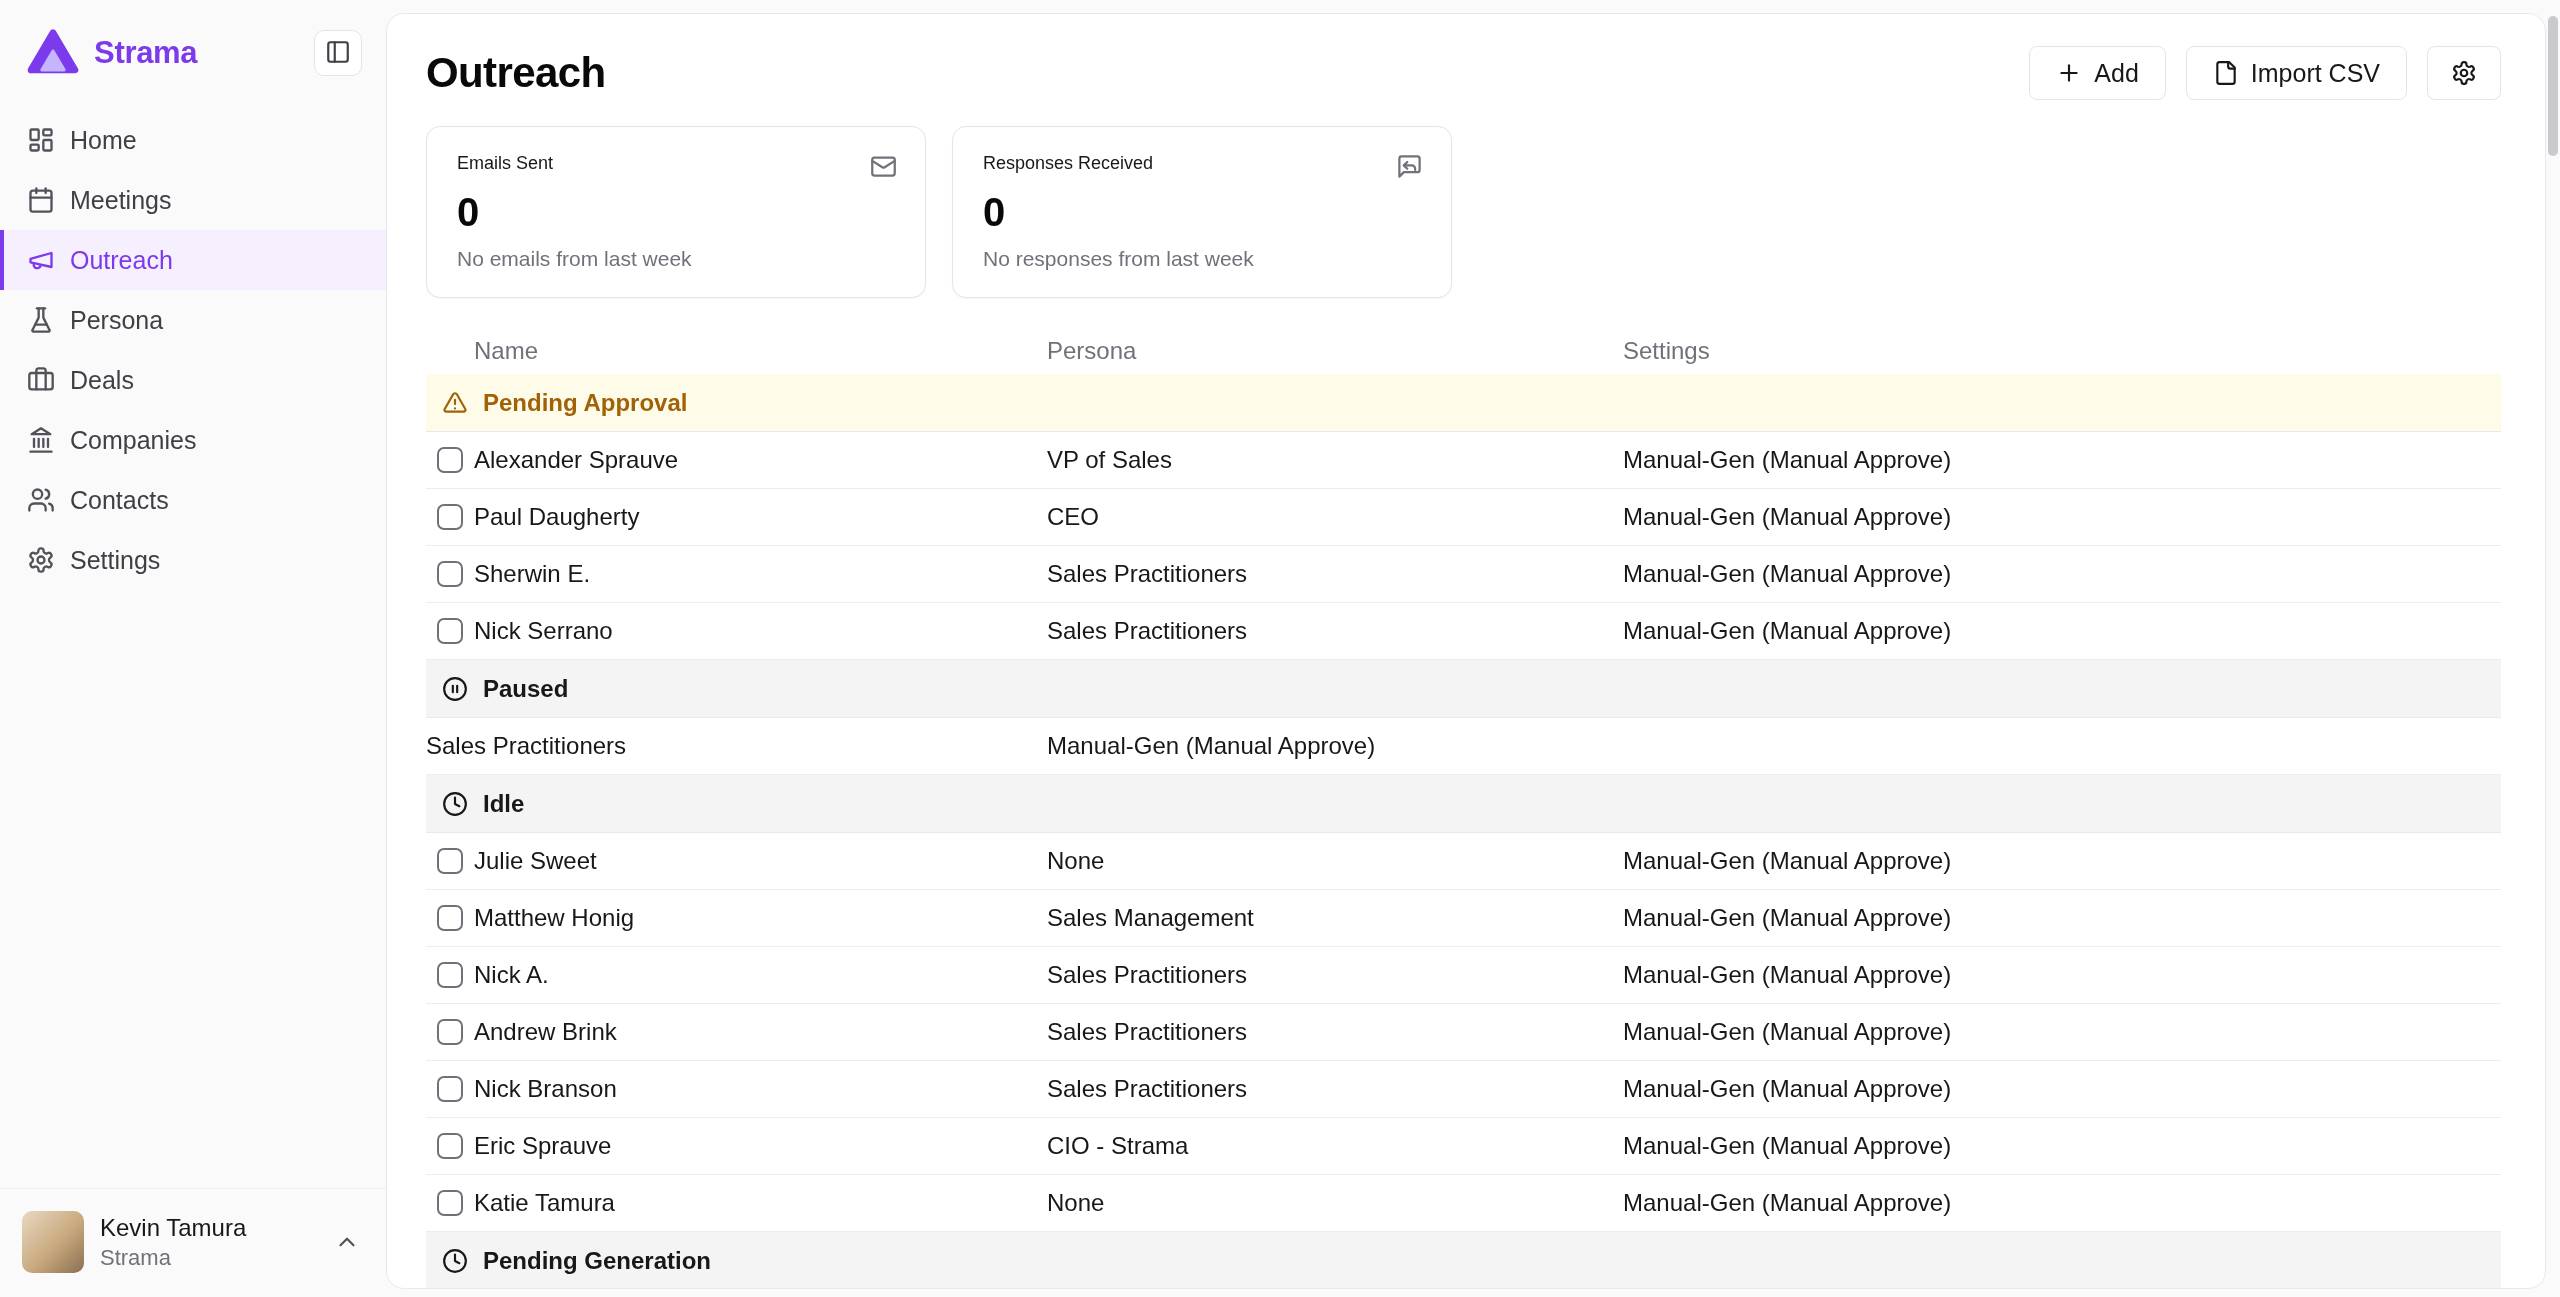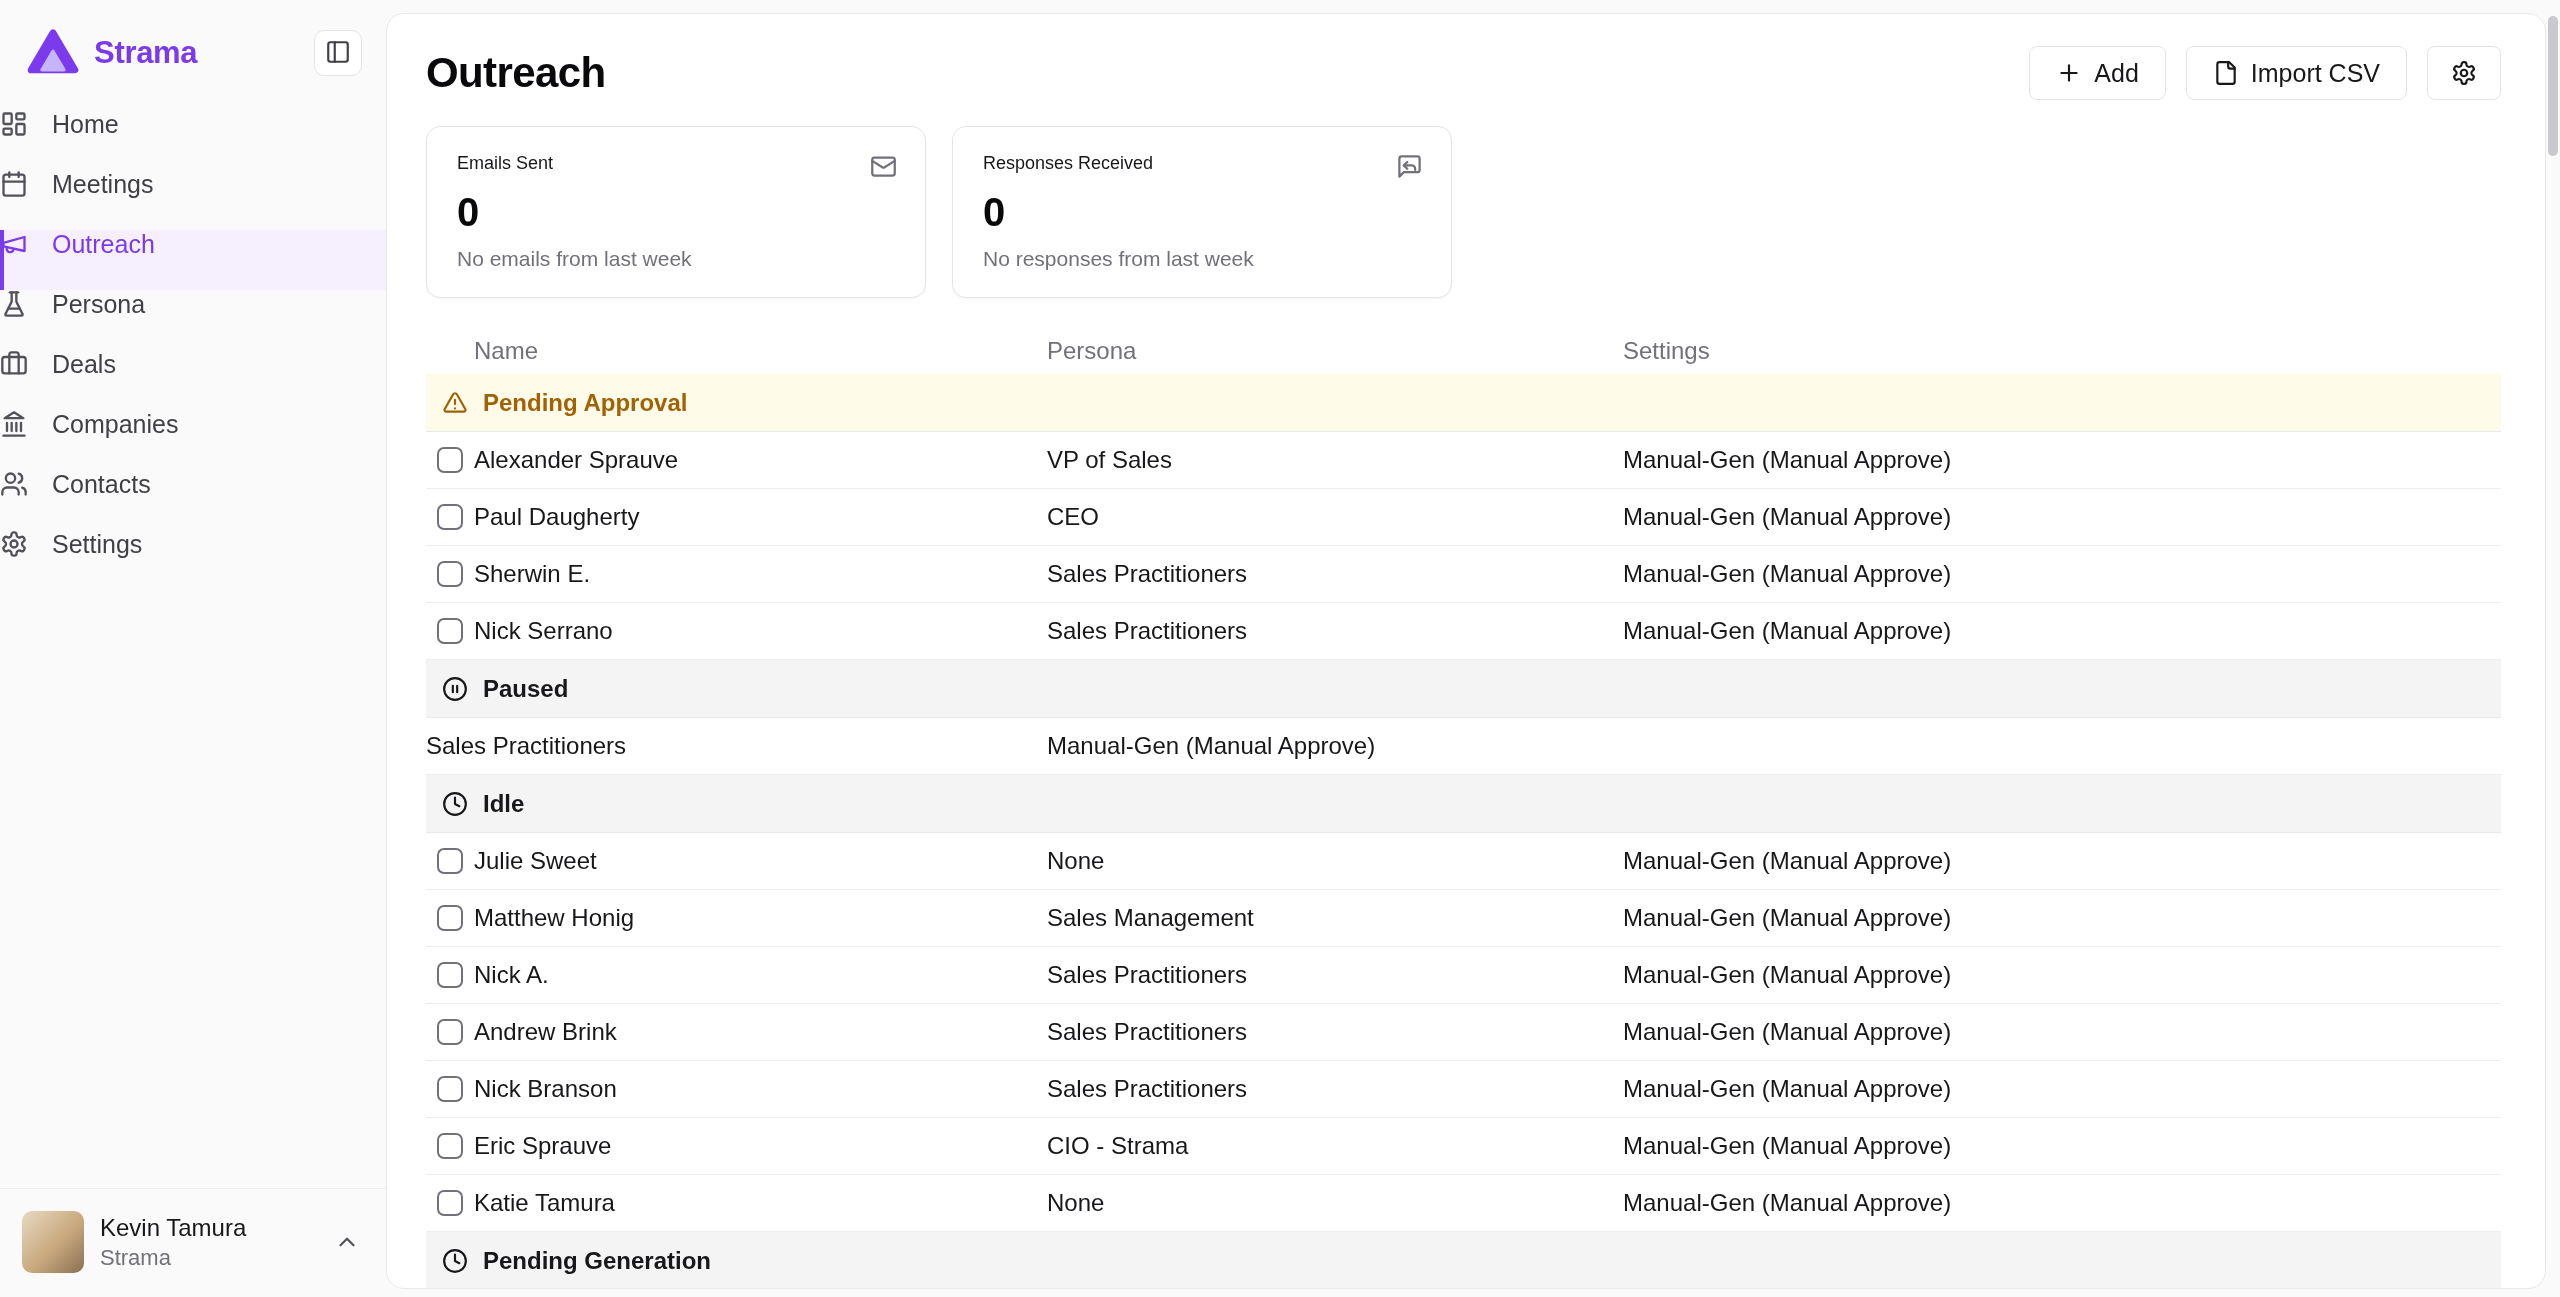--- a/index.html
+++ b/index.html
@@ -25,22 +25,22 @@
   .logo-text { font-size:31px; font-weight:700; color:#7c3aed; letter-spacing:-0.3px; }
   .collapse-btn {
     width:48px; height:46px; border:1px solid #e4e4e7; background:#fff;
     border-radius:10px; display:flex; align-items:center; justify-content:center;
     color:#3f3f46; cursor:pointer;
   }
   .collapse-btn svg { width:26px; height:26px; }
 
   .nav { display:flex; flex-direction:column; margin-top:6px; }
   .nav-item {
-    position:relative; height:60px; display:flex; align-items:flex-start;
-    gap:24px; font-size:25px; color:#3f3f46; cursor:pointer;
+    position:relative; height:60px; display:flex; align-items:center;
+    gap:15px; padding-left:27px; font-size:25px; color:#3f3f46; cursor:pointer;
   }
   .nav-item .icon { display:flex; color:#52525b; }
   .nav-item .icon svg { width:28px; height:28px; }
   .nav-item.active { background:#f6effe; color:#7c3aed; font-weight:500; }
   .nav-item.active .icon { color:#7c3aed; }
   .nav-item.active::before {
     content:''; position:absolute; left:0; top:0; bottom:0; width:4px; background:#7c3aed;
   }
 
   .user-card {

